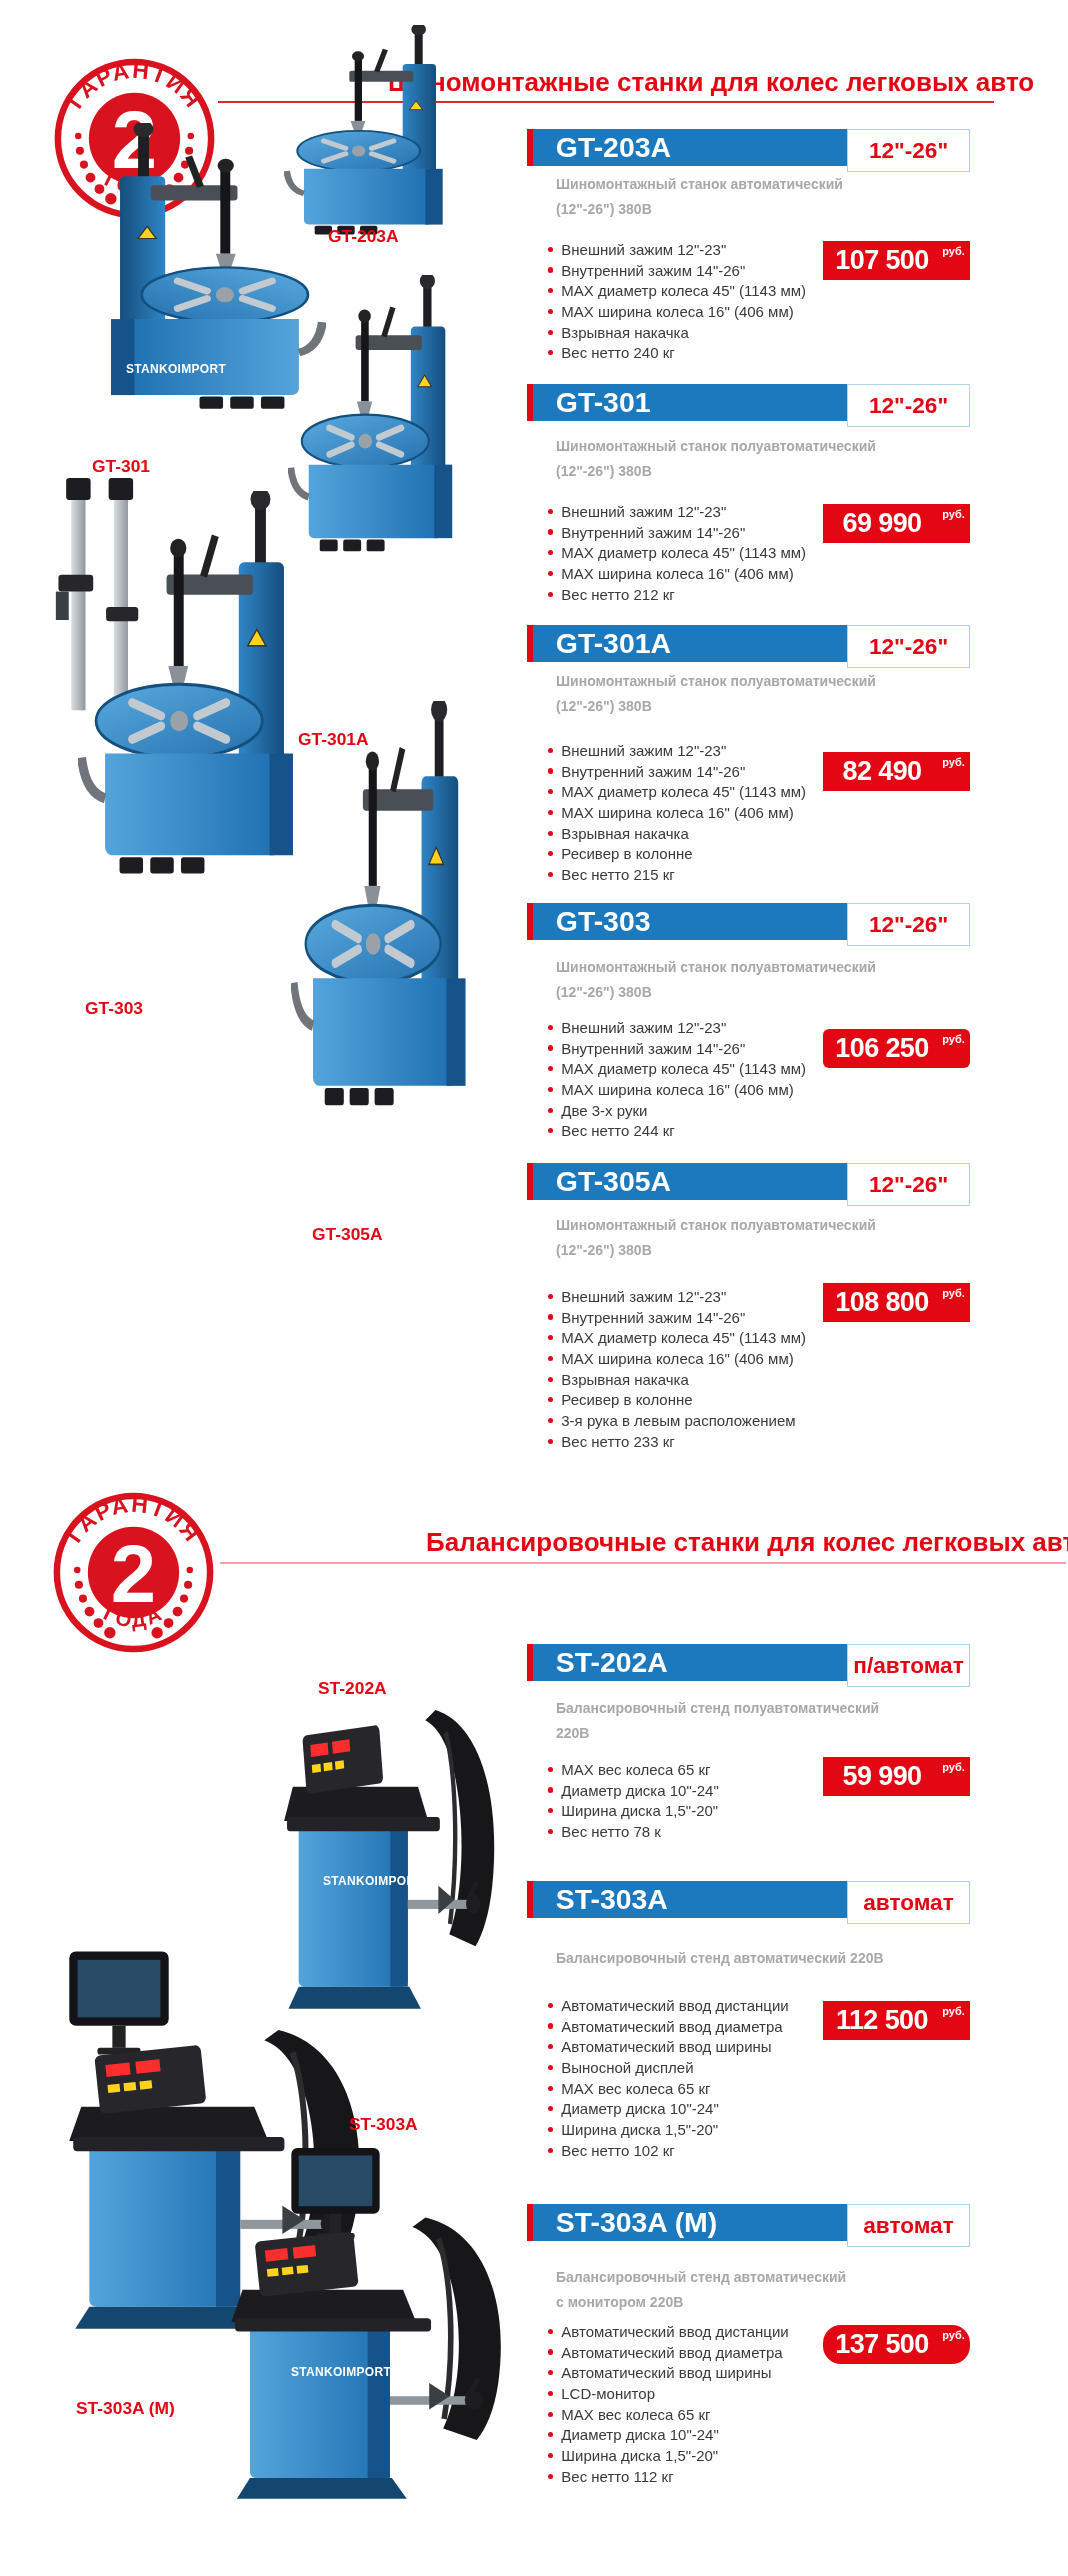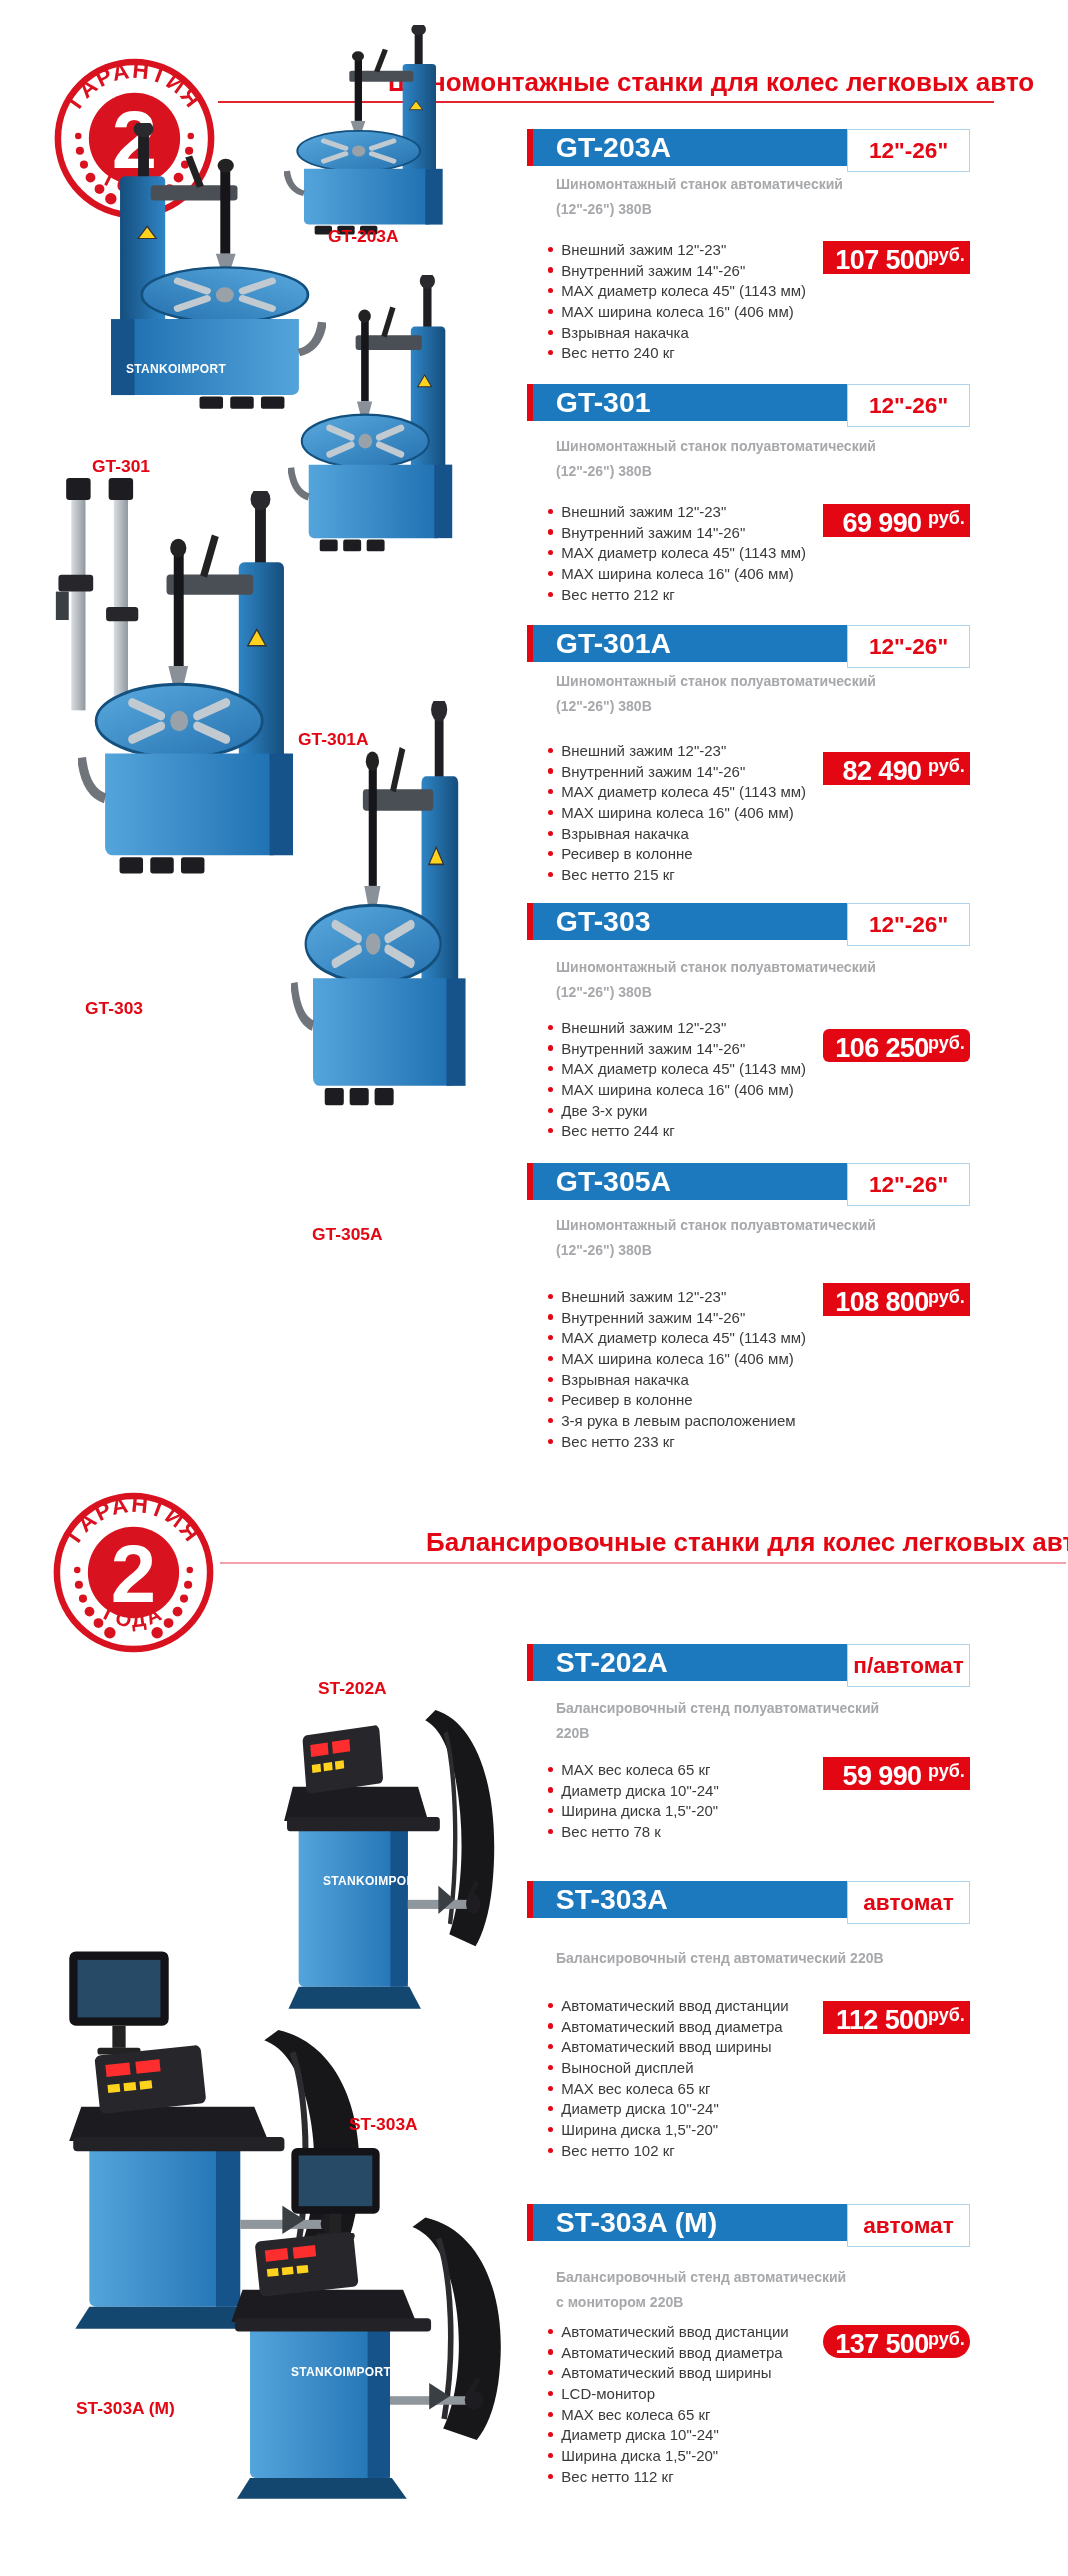--- a/index.html
+++ b/index.html
@@ -13,23 +13,23 @@
   .product{position:absolute;left:527px;width:443px;}
   .pstripe{position:absolute;left:0;top:0;width:5.8px;height:37px;background:#e30613;}
   .pbar{position:absolute;left:5.8px;top:0;width:314px;height:37px;background:#1d79bd;}
   .pmodel{position:absolute;left:23px;top:0;height:37px;line-height:37px;color:#fff;font-weight:700;font-size:28.4px;white-space:nowrap;}
   .prange{position:absolute;left:320px;top:0;width:123px;height:43px;background:#fff;border:1.3px solid #aed3ec;box-sizing:border-box;display:flex;align-items:center;justify-content:center;}
   .prange span{color:#e30613;font-weight:700;font-size:22.6px;white-space:nowrap;}
   .pdesc{position:absolute;left:29px;color:#a6a8ab;font-size:14px;line-height:24.6px;font-weight:700;}
   .pfeat{position:absolute;left:21.3px;margin:0;padding:0;list-style:none;}
   .pfeat li{display:flex;align-items:center;height:20.7px;font-size:15px;color:#3a3a39;white-space:nowrap;}
   .pfeat .dot{width:5.2px;height:5.2px;border-radius:50%;background:#e30613;margin-right:7.8px;flex:none;}
-  .pprice{position:absolute;right:0;width:147px;height:33px;background:#e30613;}
+  .pprice{position:absolute;right:0;width:147px;height:39px;background:#e30613;}
   .pnum{position:absolute;left:0;top:0;width:118px;height:39px;text-align:center;line-height:39px;color:#fff;font-weight:700;font-size:27px;letter-spacing:-0.6px;white-space:nowrap;}
-  .prub{position:absolute;right:5.2px;top:3.9px;color:#fff;font-weight:700;font-size:18px;}
+  .prub{position:absolute;right:5.2px;top:3.9px;color:#fff;font-weight:700;font-size:11px;}
   
   .mlabel{position:absolute;color:#e30613;font-weight:700;font-size:17.4px;white-space:nowrap;}
   
   .machine{position:absolute;}
   .brand{position:absolute;color:#fff;font-weight:700;font-size:12px;letter-spacing:0.3px;white-space:nowrap;}
   .hidden-defs{position:absolute;width:0;height:0;overflow:hidden;}
   .badge-svg{position:absolute;}
 </style>
 </head>
 <body>

